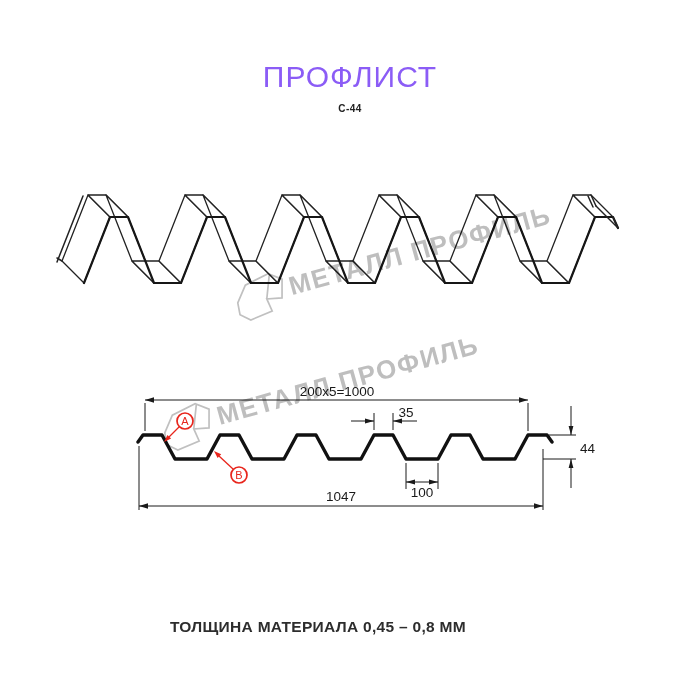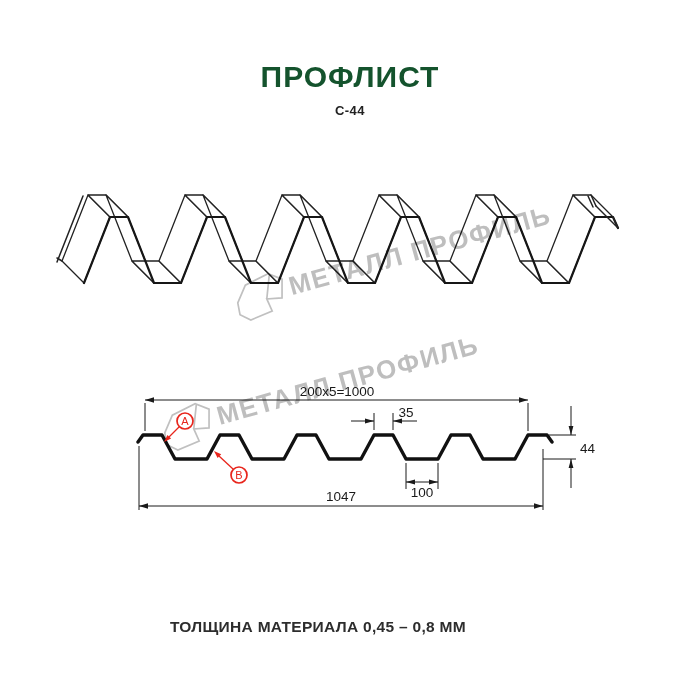--- a/index.html
+++ b/index.html
@@ -2,25 +2,25 @@
 <html><head>
 <meta charset="utf-8">
 <style>
   html,body{margin:0;padding:0;}
   body{
     width:700px;height:700px;position:relative;background:#ffffff;
     font-family:"Liberation Sans","DejaVu Sans",sans-serif;overflow:hidden;
   }
   .page-title{
     position:absolute;top:60px;left:0;width:700px;text-align:center;
-    font-size:30px;font-weight:bold;letter-spacing:1px;color:#14532d;
+    font-size:30px;font-weight:normal;letter-spacing:1px;color:#8b5cf6;
   }
   .page-subtitle{
     position:absolute;top:103px;left:0;width:700px;text-align:center;
-    font-size:13px;font-weight:600;color:#222222;letter-spacing:0.5px;
+    font-size:10px;font-weight:600;color:#222222;letter-spacing:0.5px;
   }
   .page-footer{
     position:absolute;top:618px;left:0;width:636px;text-align:center;
     font-size:15.5px;font-weight:600;letter-spacing:0.3px;color:#2d2d2d;
   }
   svg{position:absolute;top:0;left:0;}
   .wm{mix-blend-mode:multiply;opacity:0.85;}
   .wm text{font-weight:bold;font-size:26px;letter-spacing:1.5px;}
   .dimtext{font-size:13.5px;fill:#1a1a1a;}
   .mtext{font-size:11px;}

